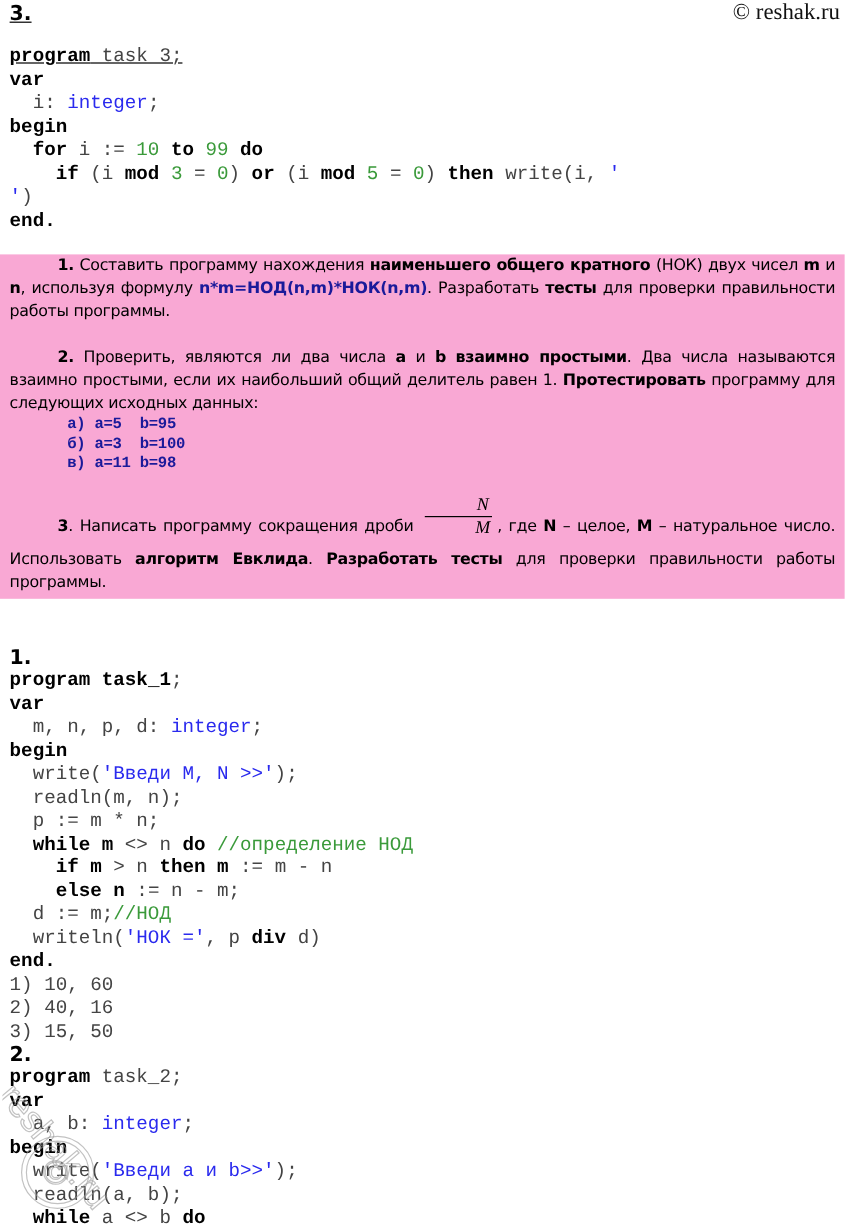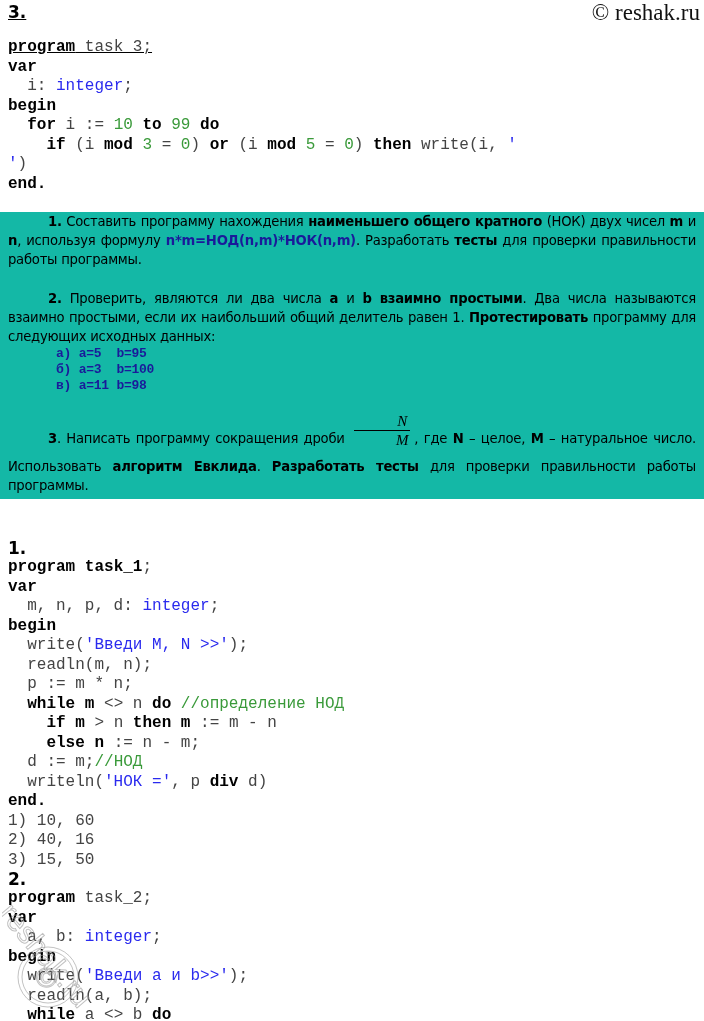--- a/index.html
+++ b/index.html
@@ -8,25 +8,25 @@
     .kw { font-weight: bold; color: #000; }
     .id { color: #444; }
     .typ { color: #2a2aee; }
     .num { color: #3a9a3a; }
     .str { color: #2a2aee; }
     .cmt { color: #3a9a3a; }
     .op { color: #444; }
     .task-num { font-family: "DejaVu Sans", sans-serif; font-weight: bold; font-size: 17px; }
     .u { text-decoration: underline; }
     #sec3-header { position: absolute; left: 8px; top: 2px; }
-    #watermark-top { position: absolute; right: 4px; top: 0px; font-family: "Liberation Serif", serif; font-size: 23px; color: #111; }
+    #watermark-top { position: absolute; right: 4px; top: 0px; font-family: "Liberation Serif", serif; font-size: 19px; color: #111; }
     #code3 { position: absolute; left: 8px; top: 38px; }
     #level-block { position: absolute; left: 0; top: 212px; width: 704px; }
     #level-title { background: #e8e8e8; height: 21px; font-family: "DejaVu Sans", sans-serif; font-weight: bold; font-size: 16.5px; line-height: 21px; padding-left: 8px; }
-    #level-body { background: #14b8a6; height: 287px; padding: 0 8px; font-family: "DejaVu Sans", sans-serif; font-size: 13.2px; line-height: 19.2px; text-align: justify; letter-spacing: -0.25px; }
+    #level-body { background: #f9a8d4; height: 287px; padding: 0 8px; font-family: "DejaVu Sans", sans-serif; font-size: 13.2px; line-height: 19.2px; text-align: justify; letter-spacing: -0.25px; }
     .par { text-indent: 40px; margin: 0; }
     .blue-b { color: #1a1a9a; font-weight: bold; }
     .tests { margin: 0 0 0 48px; font-family: "Liberation Mono", monospace; font-weight: bold; color: #1a1a9a; font-size: 13px; line-height: 16px; white-space: pre; }
     .frac { display: inline-block; vertical-align: middle; text-align: center; font-family: "Liberation Serif", serif; font-style: italic; font-size: 15px; line-height: 18px; margin: 0 4px; position: relative; top: -8px; }
     .frac .nm { display: block; border-bottom: 1px solid #000; padding: 0 2px; }
     .frac .dn { display: block; padding: 0 2px; }
     #sol1 { position: absolute; left: 8px; top: 538px; }
     #sol2 { position: absolute; left: 8px; top: 869px; }
     #stamp { position: absolute; left: 2px; top: 895px; width: 120px; height: 120px; pointer-events: none; }
   </style>

